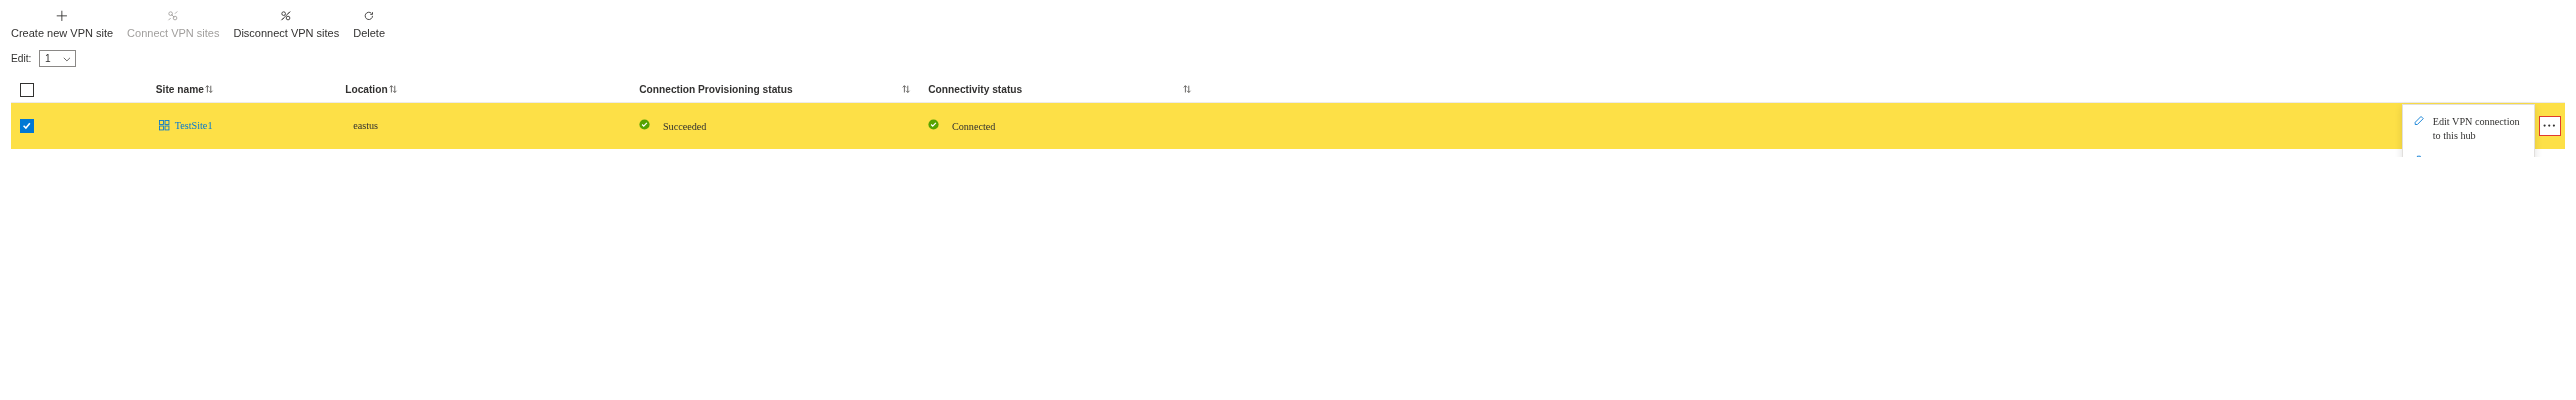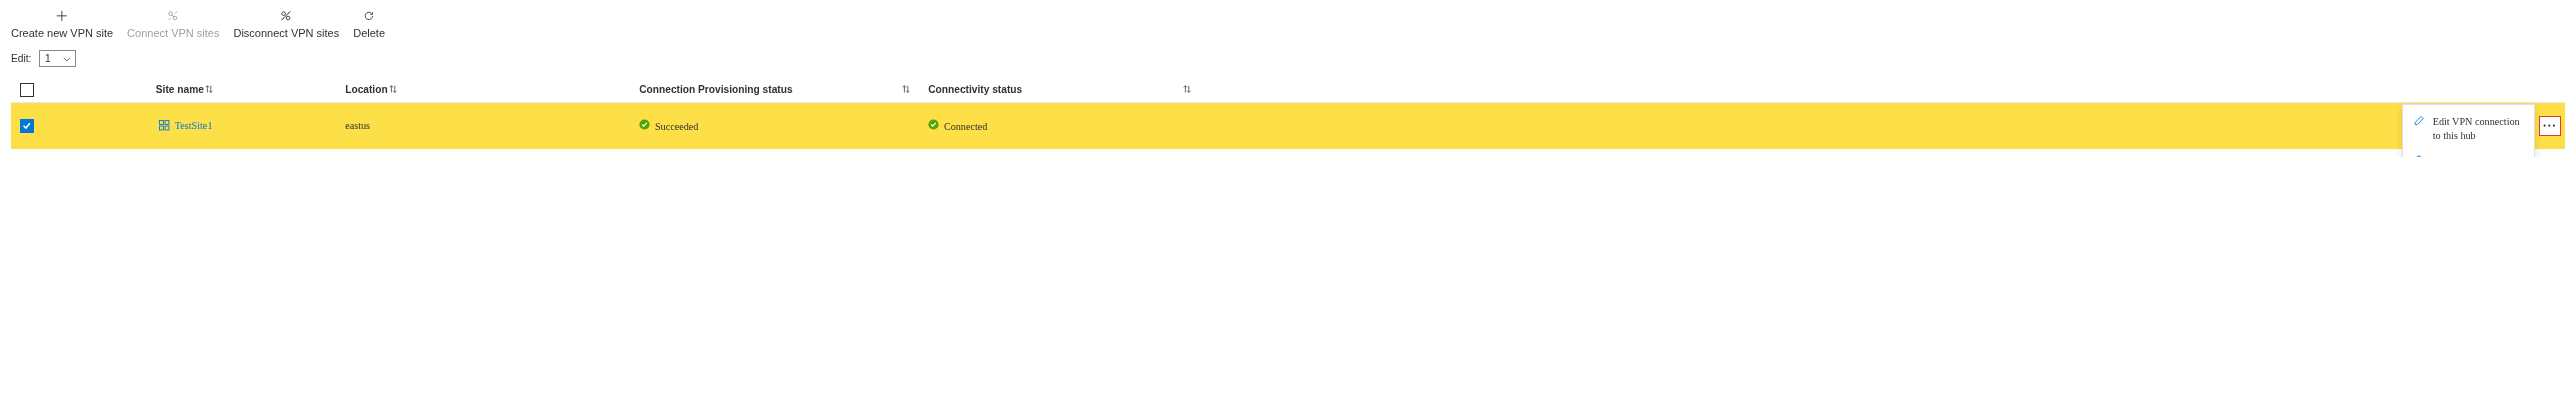--- a/index.html
+++ b/index.html
@@ -78,21 +78,21 @@
   .grid-row {
     display:flex;
     align-items:center;
     background:#fde047;
     padding: 13px 0;
     position: relative;
     font-family: Liberation Serif, serif;
   }
   .site-cell { display:flex; align-items:center; gap:4.7px; color:#0078d4; font-size:10.2px; }
   .site-cell .res-icon svg { width:12.5px; height:12.5px; }
-  .cell-txt { font-size:10.2px; color:#323130; }
+  .cell-txt { font-size:10.2px; color:#323130;margin-left:8px; }
   .status-cell { display:flex; align-items:flex-end; gap:4.7px; }
   .status-cell .ok-icon svg { width:11px; height:11px; }
   .more-btn {
     width: 22px; height: 20.3px;
     border: 1.6px solid #e03b30;
     display:flex; align-items:center; justify-content:center;
     background:#fff;
   }
   .more-btn svg { width:12.5px; height:3.1px; }
   .context-menu {

